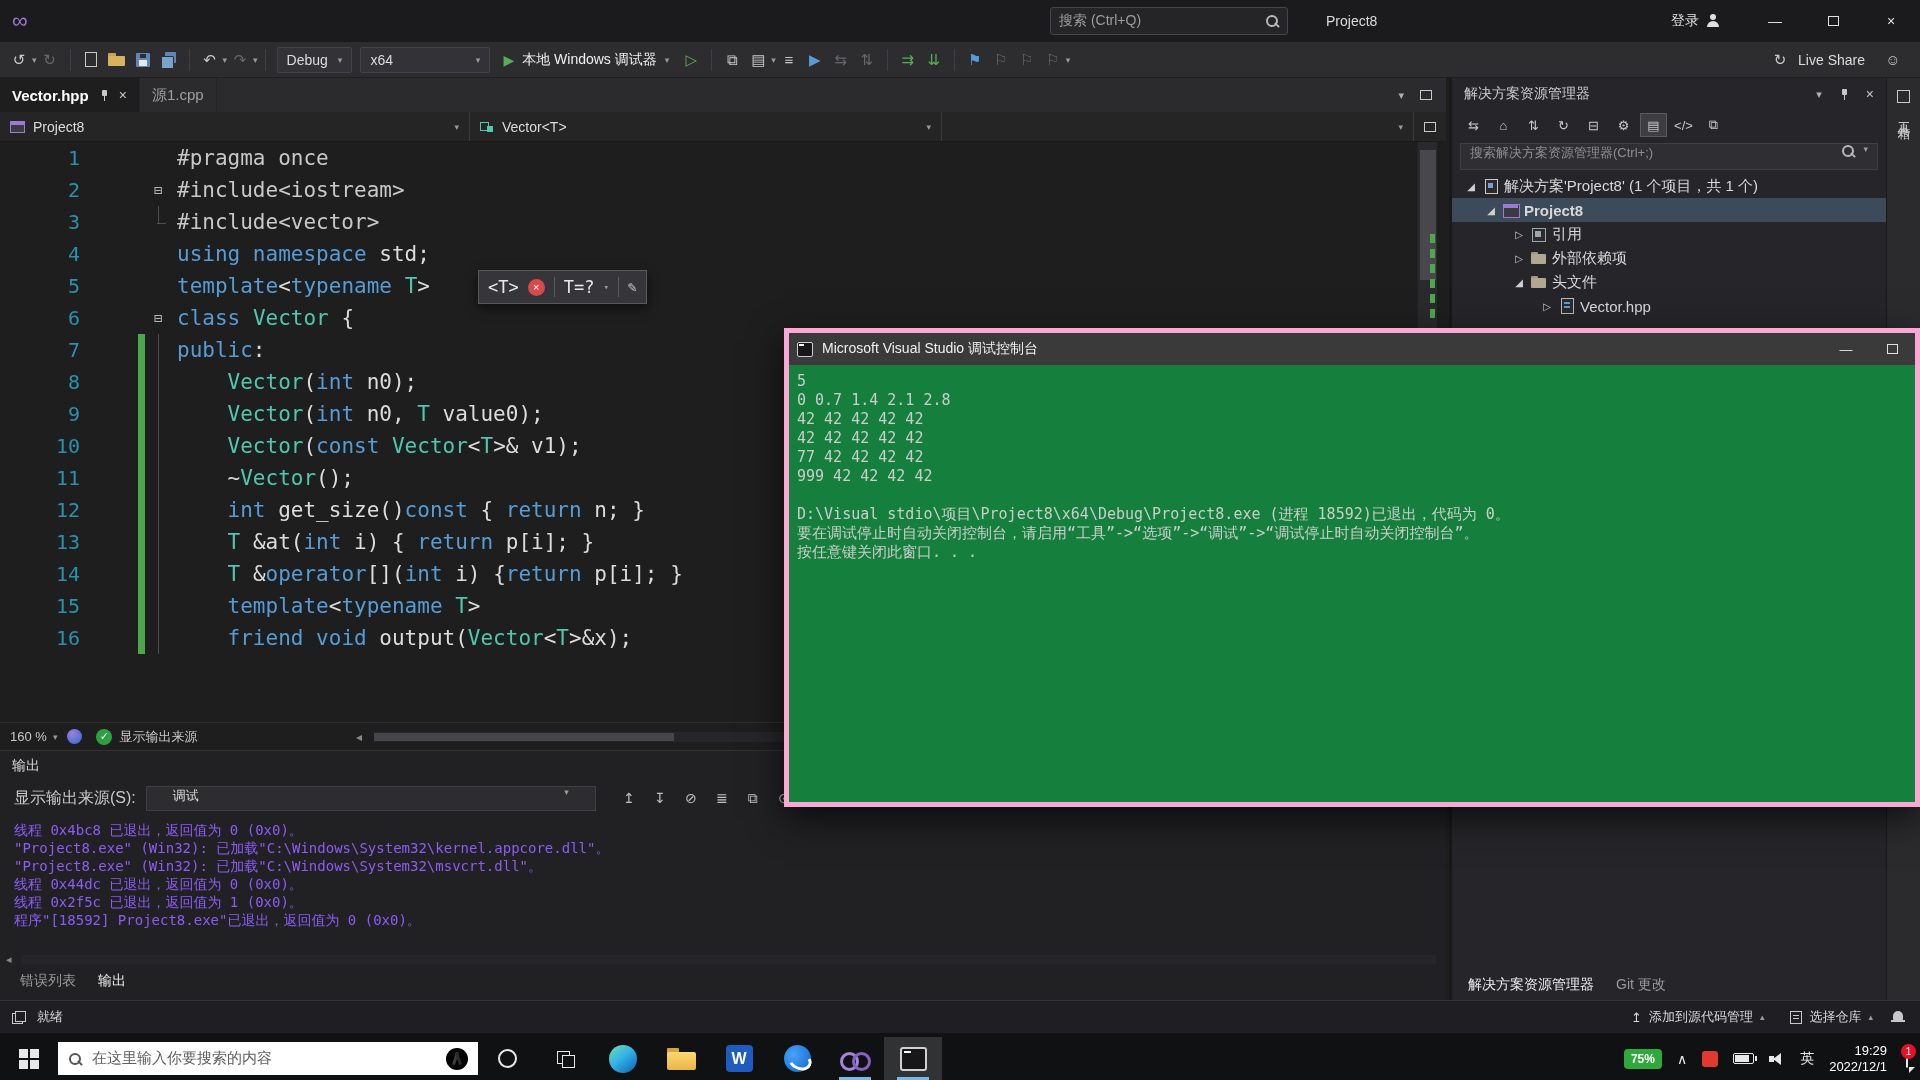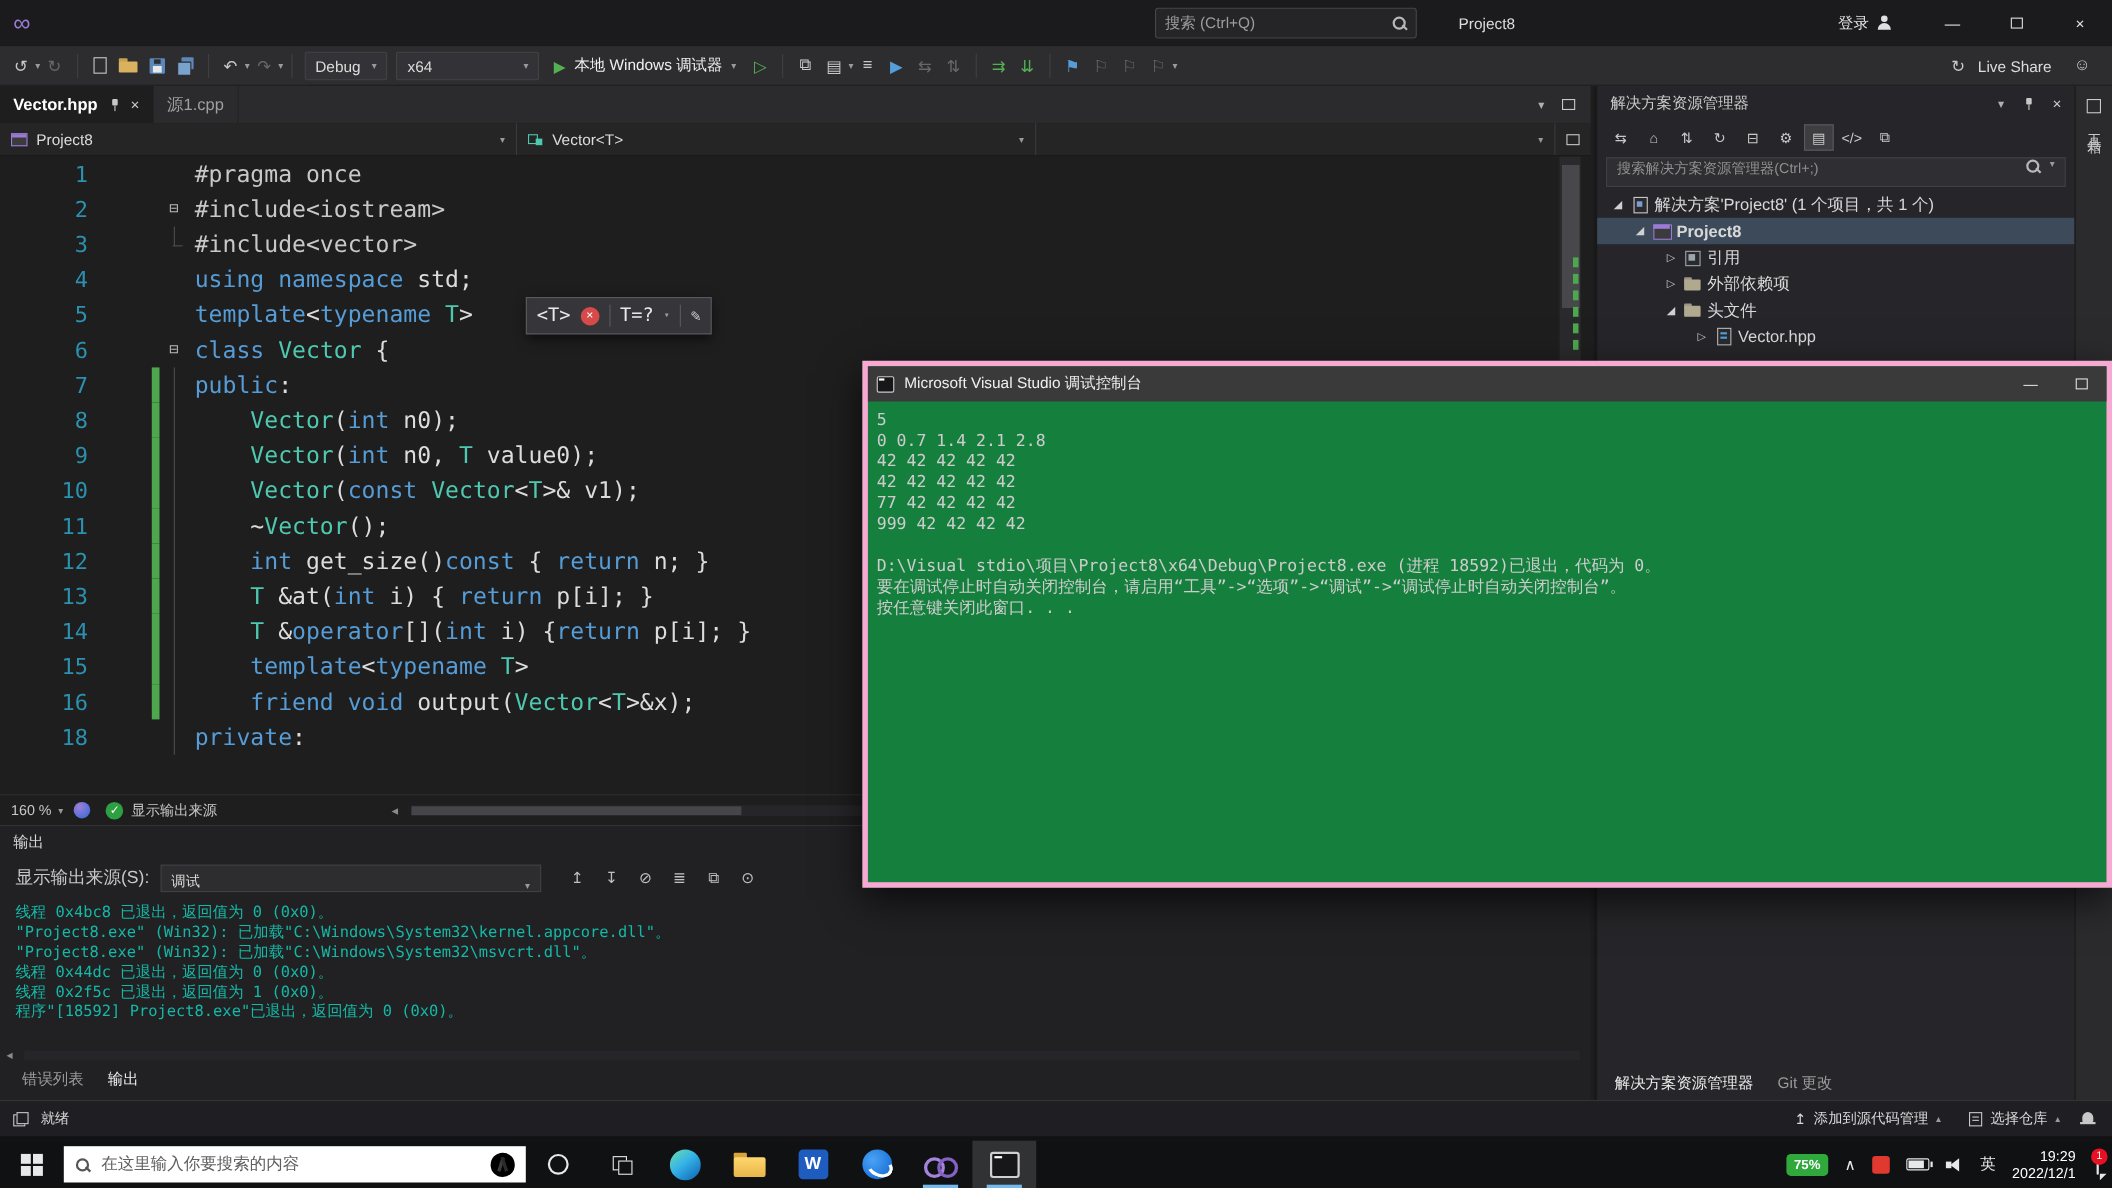--- a/index.html
+++ b/index.html
@@ -96,25 +96,25 @@
 .health-ok{width:16px;height:16px;border-radius:50%;background:#2da042;color:#fff;font-size:11px;display:flex;align-items:center;justify-content:center}
 .hs-left{position:absolute;left:356px;color:#8a8a8a;font-size:12px}
 .hs-track{position:absolute;left:374px;right:40px;top:9px;height:10px;background:#26262a}
 .hs-thumb{position:absolute;left:0;top:1px;height:8px;width:300px;background:#45454a}
 
 
 #output-panel{position:absolute;left:0;top:750px;width:1446px;height:250px;background:#212124;border-top:1px solid #333;z-index:3}
 .op-header{height:30px;display:flex;align-items:center;padding-left:12px;font-size:14px;color:#d8d8d8}
 .op-toolbar{height:34px;display:flex;align-items:center;gap:10px;padding-left:14px}
 .op-label{font-size:16px;color:#c8c8c8}
-.op-combo{width:346px;height:25px;background:#2d2d30;border:1px solid #3f3f46;display:flex;align-items:flex-end;padding:0 9px;font-size:13px;color:#dcdcdc}
+.op-combo{width:450px;height:25px;background:#2d2d30;border:1px solid #3f3f46;display:flex;align-items:flex-start;padding:0 26px;font-size:13px;color:#dcdcdc}
 .op-combo .grow{flex:1}
 .op-icons{display:flex;gap:5px;margin-left:10px;align-items:center}
 .op-icon{width:26px;height:24px;display:flex;align-items:center;justify-content:center;color:#c0c0c0;font-size:14px}
-#output-lines{position:absolute;left:0;top:64px;width:1446px;height:136px;padding:6px 0 0 14px;font-family:"DejaVu Sans Mono","Liberation Mono",monospace;font-size:14px;line-height:18px;color:#14b8a6;overflow:hidden}
+#output-lines{position:absolute;left:0;top:64px;width:1446px;height:136px;padding:6px 0 0 14px;font-family:"DejaVu Sans Mono","Liberation Mono",monospace;font-size:14px;line-height:18px;color:#8b5cf6;overflow:hidden}
 .op-scrollrow{position:absolute;left:0;top:200px;width:1446px;height:16px;display:flex;align-items:center;color:#8a8a8a;font-size:11px;padding-left:6px}
 .op-strack{flex:1;height:9px;background:#26262a;margin:0 10px}
 #output-tabs{position:absolute;left:0;top:216px;height:34px;display:flex;align-items:flex-start;padding-left:10px;gap:2px}
 .ptab{padding:5px 10px;font-size:14px;color:#9a9a9a}
 .ptab.active{color:#ececec}
 
 
 #solution-explorer{position:absolute;left:1449px;top:78px;width:437px;height:922px;background:#26262a;border-left:3px solid #19191b;z-index:3}
 .se-header{height:32px;display:flex;align-items:center;padding:0 12px;font-size:14px;color:#cccccc}
 .se-hicons{margin-left:auto;display:flex;gap:16px;align-items:center;color:#c8c8c8}
@@ -349,21 +349,20 @@
         <div class="code-line"><span class="ln">7</span><span class="bp"></span><span class="chg on"></span><span class="fold line"></span><span class="ct"><span class="tk-kw">public</span><span class="tk-id">:</span></span></div>
         <div class="code-line"><span class="ln">8</span><span class="bp"></span><span class="chg on"></span><span class="fold line"></span><span class="ct"><span class="tk-id">    </span><span class="tk-type">Vector</span><span class="tk-id">(</span><span class="tk-kw">int</span><span class="tk-id"> n0);</span></span></div>
         <div class="code-line"><span class="ln">9</span><span class="bp"></span><span class="chg on"></span><span class="fold line"></span><span class="ct"><span class="tk-id">    </span><span class="tk-type">Vector</span><span class="tk-id">(</span><span class="tk-kw">int</span><span class="tk-id"> n0, </span><span class="tk-type">T</span><span class="tk-id"> value0);</span></span></div>
         <div class="code-line"><span class="ln">10</span><span class="bp"></span><span class="chg on"></span><span class="fold line"></span><span class="ct"><span class="tk-id">    </span><span class="tk-type">Vector</span><span class="tk-id">(</span><span class="tk-kw">const</span><span class="tk-id"> </span><span class="tk-type">Vector</span><span class="tk-id">&lt;</span><span class="tk-type">T</span><span class="tk-id">&gt;&amp; v1);</span></span></div>
         <div class="code-line"><span class="ln">11</span><span class="bp"></span><span class="chg on"></span><span class="fold line"></span><span class="ct"><span class="tk-id">    ~</span><span class="tk-type">Vector</span><span class="tk-id">();</span></span></div>
         <div class="code-line"><span class="ln">12</span><span class="bp"></span><span class="chg on"></span><span class="fold line"></span><span class="ct"><span class="tk-id">    </span><span class="tk-kw">int</span><span class="tk-id"> get_size()</span><span class="tk-kw">const</span><span class="tk-id"> { </span><span class="tk-kw">return</span><span class="tk-id"> n; }</span></span></div>
         <div class="code-line"><span class="ln">13</span><span class="bp"></span><span class="chg on"></span><span class="fold line"></span><span class="ct"><span class="tk-id">    </span><span class="tk-type">T</span><span class="tk-id"> &amp;at(</span><span class="tk-kw">int</span><span class="tk-id"> i) { </span><span class="tk-kw">return</span><span class="tk-id"> p[i]; }</span></span></div>
         <div class="code-line"><span class="ln">14</span><span class="bp"></span><span class="chg on"></span><span class="fold line"></span><span class="ct"><span class="tk-id">    </span><span class="tk-type">T</span><span class="tk-id"> &amp;</span><span class="tk-kw">operator</span><span class="tk-id">[](</span><span class="tk-kw">int</span><span class="tk-id"> i) {</span><span class="tk-kw">return</span><span class="tk-id"> p[i]; }</span></span></div>
         <div class="code-line"><span class="ln">15</span><span class="bp"></span><span class="chg on"></span><span class="fold line"></span><span class="ct"><span class="tk-id">    </span><span class="tk-kw">template</span><span class="tk-id">&lt;</span><span class="tk-kw">typename</span><span class="tk-id"> </span><span class="tk-type">T</span><span class="tk-id">&gt;</span></span></div>
         <div class="code-line"><span class="ln">16</span><span class="bp"></span><span class="chg on"></span><span class="fold line"></span><span class="ct"><span class="tk-id">    </span><span class="tk-kw">friend</span><span class="tk-id"> </span><span class="tk-kw">void</span><span class="tk-id"> output(</span><span class="tk-type">Vector</span><span class="tk-id">&lt;</span><span class="tk-type">T</span><span class="tk-id">&gt;&amp;x);</span></span></div>
-        <div class="code-line"><span class="ln">18</span><span class="bp"></span><span class="chg"></span><span class="fold line"></span><span class="ct"><span class="tk-kw">private</span><span class="tk-id">:</span></span></div>
       </div>
     <div id="template-widget">
       <span>&lt;T&gt;</span>
       <span class="tw-err">×</span>
       <span class="tw-sep"></span>
       <span>T=?</span>
       <span class="chev">▾</span>
       <span class="tw-sep"></span>
       <span class="pencil">✎</span>
     </div>

